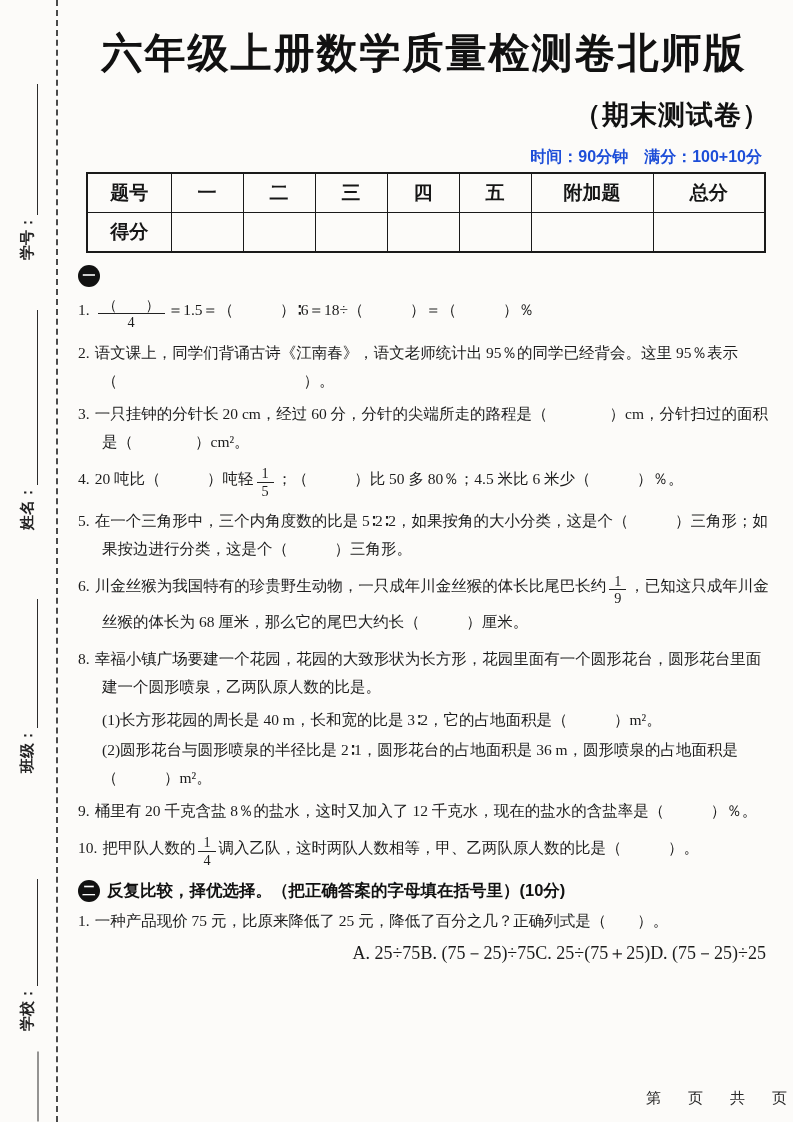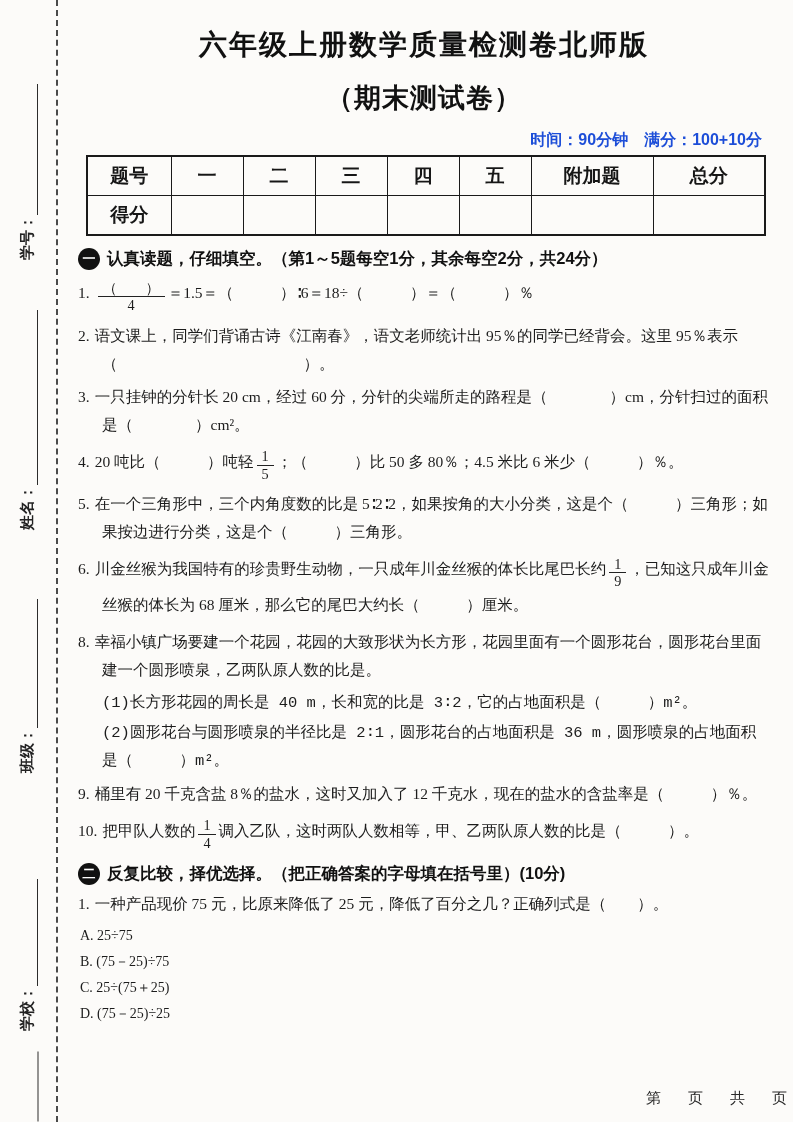--- a/index.html
+++ b/index.html
@@ -17,24 +17,24 @@
     position:absolute;height:24px;display:flex;align-items:center;
     transform:rotate(-90deg);font-family:"Liberation Sans",sans-serif;
     font-size:15px;font-weight:bold;color:#222;white-space:nowrap;
   }
   .side-line{flex:1;align-self:stretch;border-bottom:1.6px solid #2c2c2c;margin-bottom:1px;}
   .side-stub{position:absolute;height:0;border-bottom:1.6px solid #2c2c2c;transform:rotate(-90deg);}
   
   .content{position:absolute;left:78px;top:0;width:692px;}
   .title{
     margin:26px 0 0 0;text-align:center;font-family:"Liberation Sans",sans-serif;
-    font-size:28px;font-weight:bold;letter-spacing:2px;color:#111;
+    font-size:41px;font-weight:bold;letter-spacing:2px;color:#111;
   }
   .subtitle{
-    margin:16px 0 0 0;text-align:center;font-family:"Liberation Sans",sans-serif;
+    margin:16px 0 0 0;text-align:right;font-family:"Liberation Sans",sans-serif;
     font-size:27px;font-weight:bold;letter-spacing:1px;color:#111;
   }
   .info{
     margin:14px 8px 4px 0;text-align:right;font-family:"Liberation Sans",sans-serif;
     font-size:16px;font-weight:600;color:#1d4ed8;
   }
   
   .score-table{
     border-collapse:collapse;table-layout:fixed;width:678px;margin:2px 0 0 8px;
     font-family:"Liberation Sans",sans-serif;
@@ -53,31 +53,31 @@
   .sec-icon{
     flex:0 0 auto;width:22px;height:22px;border-radius:50%;background:#111;color:#fff;
     display:inline-flex;align-items:center;justify-content:center;
     font-size:13px;font-weight:bold;margin-right:7px;
   }
   .q{
     margin:5px 0;padding-left:24px;text-indent:-24px;
     font-size:15.5px;line-height:28px;color:#1c1c1c;
   }
   .q.tall{line-height:30px;margin:8px 0;}
-  .q.sub{padding-left:24px;text-indent:0;margin:2px 0;font-family:Liberation Mono, monospace;}
+  .q.sub{padding-left:24px;text-indent:0;margin:2px 0;}
   .qno{margin-right:5px;}
   .frac{
     display:inline-block;vertical-align:-0.85em;text-align:center;
     line-height:1.15;font-size:0.92em;margin:0 3px;text-indent:0;
   }
   .frac .fn{display:block;padding:0 5px;border-bottom:1.5px solid #222;}
   .frac .fd{display:block;}
   .options{
     display:flex;justify-content:flex-end;margin:4px 0 0 2px;padding-right:4px;
-    font-size:14px;line-height:26px;color:#1c1c1c;flex-direction:column;
+    font-size:18px;line-height:26px;color:#1c1c1c;
   }
   .footer{
     position:absolute;left:0;right:0;bottom:14px;text-align:right;
     font-family:"Liberation Sans",sans-serif;font-size:15px;letter-spacing:6px;color:#2a2a2a;
   }
 </style>
 </head>
 <body>
 
 <div class="page">
@@ -137,21 +137,20 @@
         <td></td>
         <td></td>
         <td></td>
         <td></td>
       </tr>
     </tbody>
       </table>
 
     <div class="sec-head">
       <span class="sec-icon">一</span>
-      <span>认真读题，仔细填空。（第1～5题每空1分，其余每空2分，共24分）</span>
     </div>
 
     <p class="q tall"><span class="qno">1.</span><span class="frac"><span class="fn">（　　）</span><span class="fd">4</span></span><span>＝1.5＝（　　　）∶6＝18÷（　　　）＝（　　　）％</span></p>
 
     <p class="q"><span class="qno">2.</span><span>语文课上，同学们背诵古诗《江南春》，语文老师统计出 95％的同学已经背会。这里 95％表示（　　　　　　　　　　　　）。</span></p>
 
     <p class="q"><span class="qno">3.</span><span>一只挂钟的分针长 20 cm，经过 60 分，分针的尖端所走的路程是（　　　　）cm，分针扫过的面积是（　　　　）cm²。</span></p>
 
     <p class="q tall"><span class="qno">4.</span><span>20 吨比（　　　）吨轻</span><span class="frac"><span class="fn">1</span><span class="fd">5</span></span><span>；（　　　）比 50 多 80％；4.5 米比 6 米少（　　　）％。</span></p>
 

